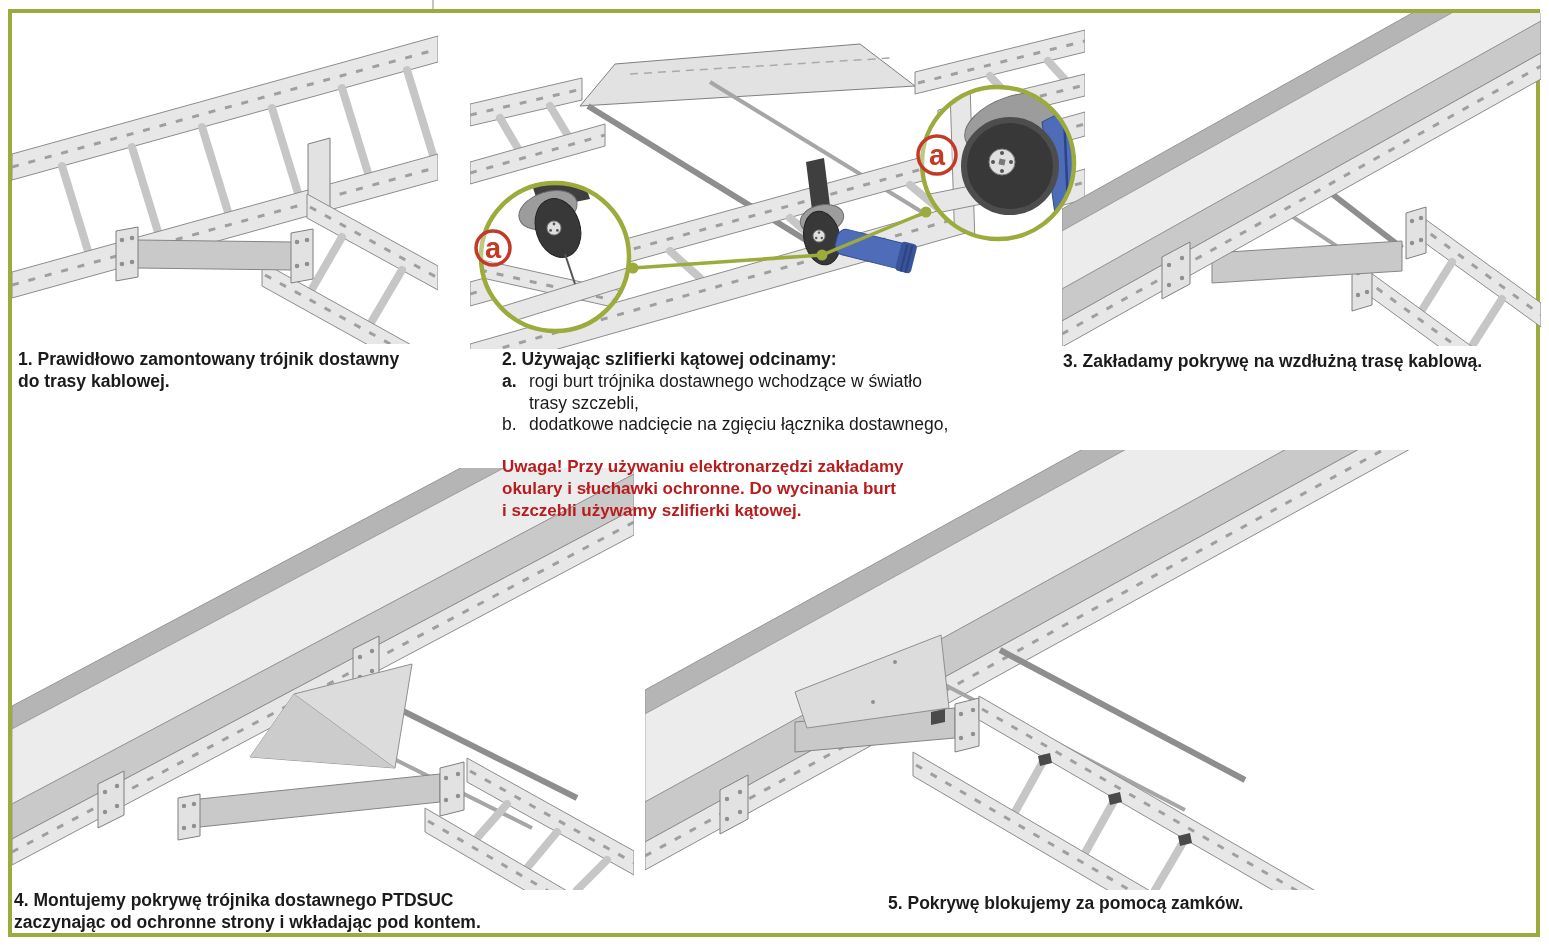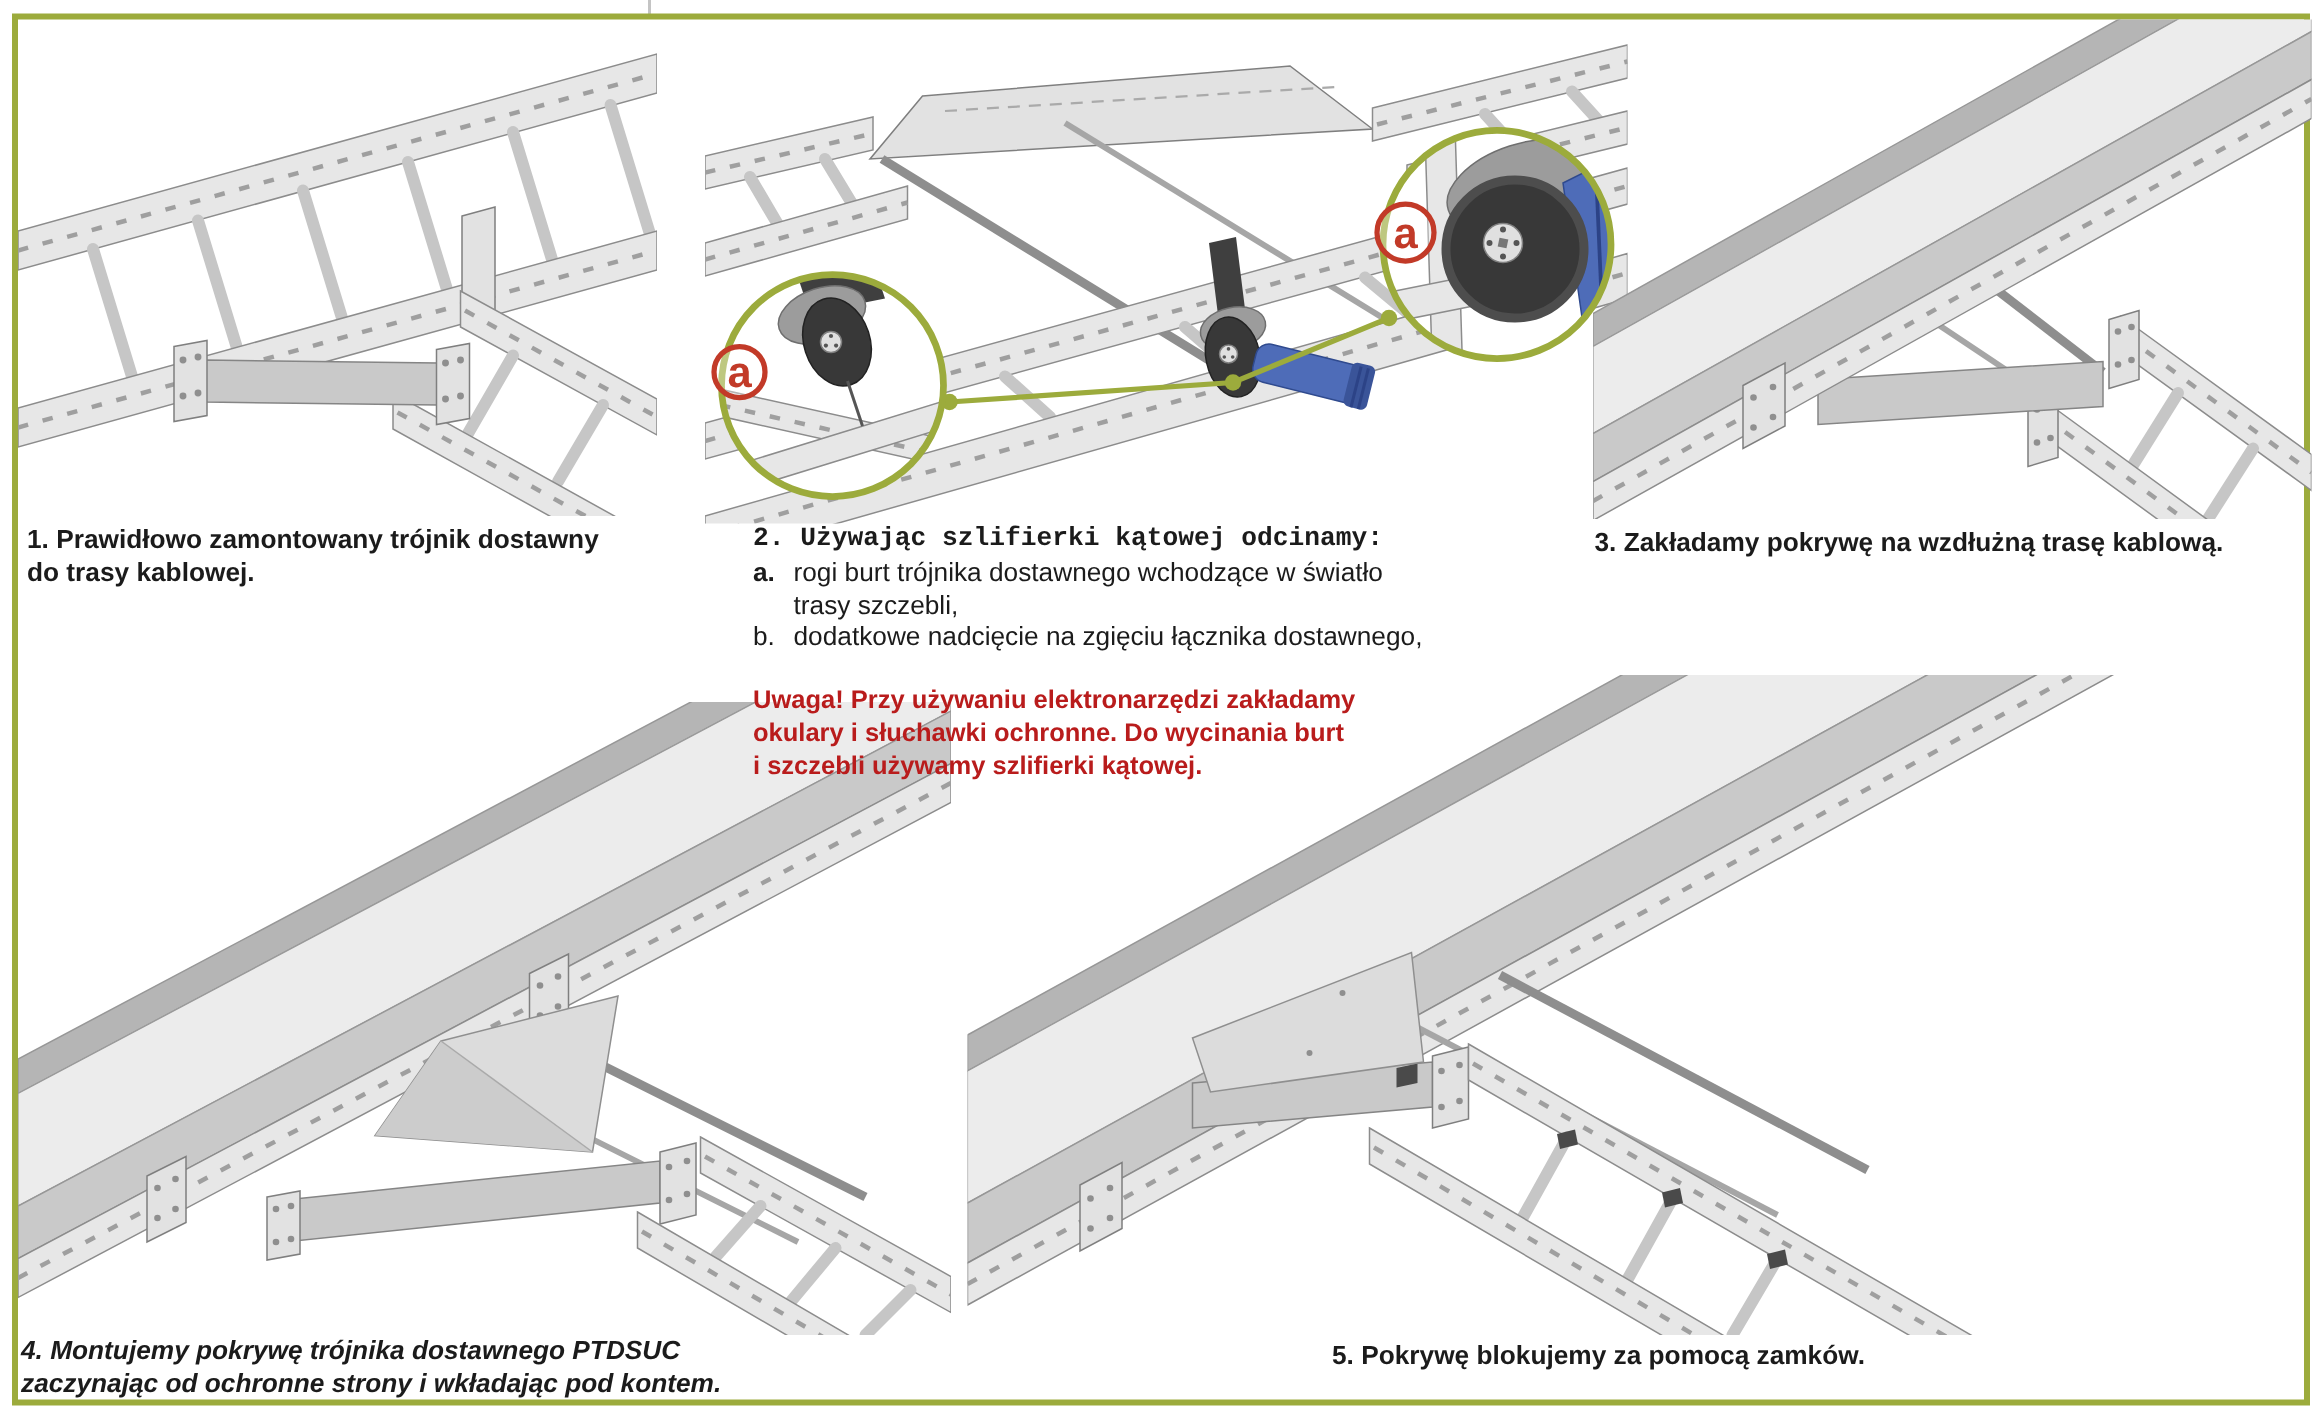--- a/index.html
+++ b/index.html
@@ -332,21 +332,21 @@
       <polygon class="lock" points="463,345 475,342 477,352 465,355"></polygon>
       <polygon class="lock" points="533,386 545,383 547,393 535,396"></polygon>
     </svg>
   </div>
 
   <div class="cap" style="left:18px;top:349px;">
     <div class="ln">1. Prawidłowo zamontowany trójnik dostawny</div>
     <div class="ln">do trasy kablowej.</div>
   </div>
 
-  <div class="cap" style="left:502px;top:349px;font-family:Liberation Mono, monospace;">
+  <div class="cap" style="left:502px;top:349px;">
     <div class="ln">2. Używając szlifierki kątowej odcinamy:</div>
   </div>
   <div class="items" style="left:502px;top:371px;">
     <div class="item-row">
       <span class="marker bold">a.</span>
       <span>
         <span class="ln" style="display:block;white-space:nowrap;">rogi burt trójnika dostawnego wchodzące w światło</span>
         <span class="ln" style="display:block;white-space:nowrap;">trasy szczebli,</span>
       </span>
     </div>
@@ -358,21 +358,21 @@
   <div class="note" style="left:502px;top:456px;">
     <div class="ln">Uwaga! Przy używaniu elektronarzędzi zakładamy</div>
     <div class="ln">okulary i słuchawki ochronne. Do wycinania burt</div>
     <div class="ln">i szczebli używamy szlifierki kątowej.</div>
   </div>
 
   <div class="cap" style="left:1063px;top:351px;">
     <div class="ln">3. Zakładamy pokrywę na wzdłużną trasę kablową.</div>
   </div>
 
-  <div class="cap" style="left:14px;top:890px;font-style:italic;">
+  <div class="cap" style="left:14px;top:890px;">
     <div class="ln">4. Montujemy pokrywę trójnika dostawnego PTDSUC</div>
     <div class="ln">zaczynając od ochronne strony i wkładając pod kontem.</div>
   </div>
 
   <div class="cap" style="left:888px;top:893px;">
     <div class="ln">5. Pokrywę blokujemy za pomocą zamków.</div>
   </div>
 </div>
 
 </body></html>

